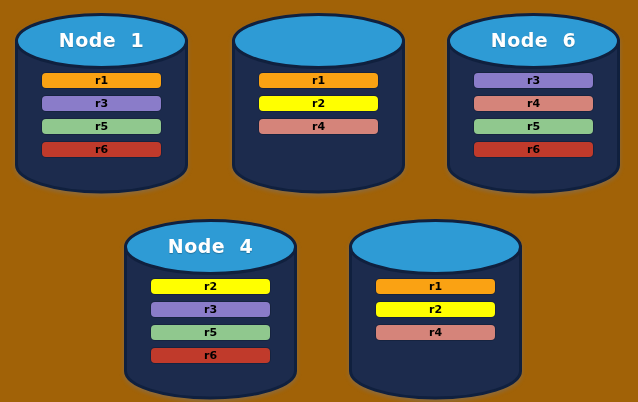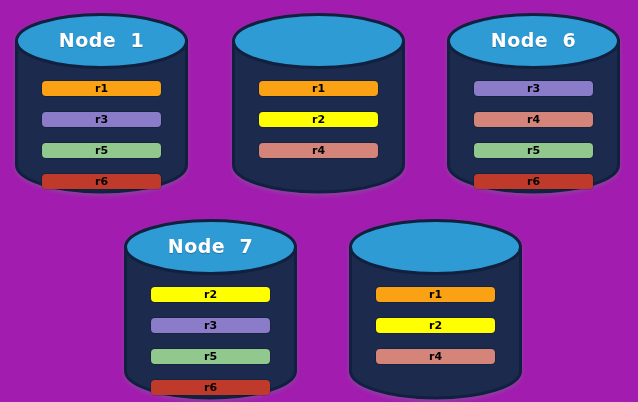--- a/index.html
+++ b/index.html
@@ -44,34 +44,34 @@
   }
   .bars {
     position: absolute;
     left: 0;
     top: 57px;
     width: 100%;
   }
   .bar {
     width: 119px;
     height: 15px;
-    margin: 16px auto 8px auto;
+    margin: 8px auto 8px auto;
     border-radius: 4px;
     box-shadow: 0 0 0 1px rgba(0,0,0,0.18);
     color: #000000;
     font-size: 11px;
     font-weight: bold;
     text-align: center;
     line-height: 15px;
   }
 </style>
 </head>
 <body>
 
-<div class="canvas" style="background: #a21caf;">
+<div class="canvas" style="background: #a16207;">
     <div class="node" style="left: 13px; top: 8px;">
       <svg class="cyl" viewBox="0 0 177 187">
         <path d="M3.5 33 V157 A85 27 0 0 0 173.5 157 V33 Z" fill="#1c2b4d" stroke="#10203e" stroke-width="3"></path>
         <ellipse cx="88.5" cy="33" rx="85" ry="26.5" fill="#2e9bd5" stroke="#10203e" stroke-width="3"></ellipse>
       </svg>
       <div class="title" style="color: rgb(255, 255, 255);">Node  1</div>
       <div class="bars">
         <div class="bar" style="background: rgb(250, 162, 19); color: rgb(0, 0, 0);">r1</div>
         <div class="bar" style="background: rgb(138, 124, 201); color: rgb(0, 0, 0);">r3</div>
         <div class="bar" style="background: rgb(144, 200, 142); color: rgb(0, 0, 0);">r5</div>
@@ -100,21 +100,21 @@
         <div class="bar" style="background: rgb(213, 132, 122); color: rgb(0, 0, 0);">r4</div>
         <div class="bar" style="background: rgb(144, 200, 142); color: rgb(0, 0, 0);">r5</div>
         <div class="bar" style="background: rgb(192, 58, 43); color: rgb(0, 0, 0);">r6</div>
       </div>
     </div>
     <div class="node" style="left: 122px; top: 214px;">
       <svg class="cyl" viewBox="0 0 177 187">
         <path d="M3.5 33 V157 A85 27 0 0 0 173.5 157 V33 Z" fill="#1c2b4d" stroke="#10203e" stroke-width="3"></path>
         <ellipse cx="88.5" cy="33" rx="85" ry="26.5" fill="#2e9bd5" stroke="#10203e" stroke-width="3"></ellipse>
       </svg>
-      <div class="title" style="color: rgb(255, 255, 255);">Node  7</div>
+      <div class="title" style="color: rgb(255, 255, 255);">Node  4</div>
       <div class="bars">
         <div class="bar" style="background: rgb(255, 255, 0); color: rgb(0, 0, 0);">r2</div>
         <div class="bar" style="background: rgb(138, 124, 201); color: rgb(0, 0, 0);">r3</div>
         <div class="bar" style="background: rgb(144, 200, 142); color: rgb(0, 0, 0);">r5</div>
         <div class="bar" style="background: rgb(192, 58, 43); color: rgb(0, 0, 0);">r6</div>
       </div>
     </div>
     <div class="node" style="left: 347px; top: 214px;">
       <svg class="cyl" viewBox="0 0 177 187">
         <path d="M3.5 33 V157 A85 27 0 0 0 173.5 157 V33 Z" fill="#1c2b4d" stroke="#10203e" stroke-width="3"></path>

